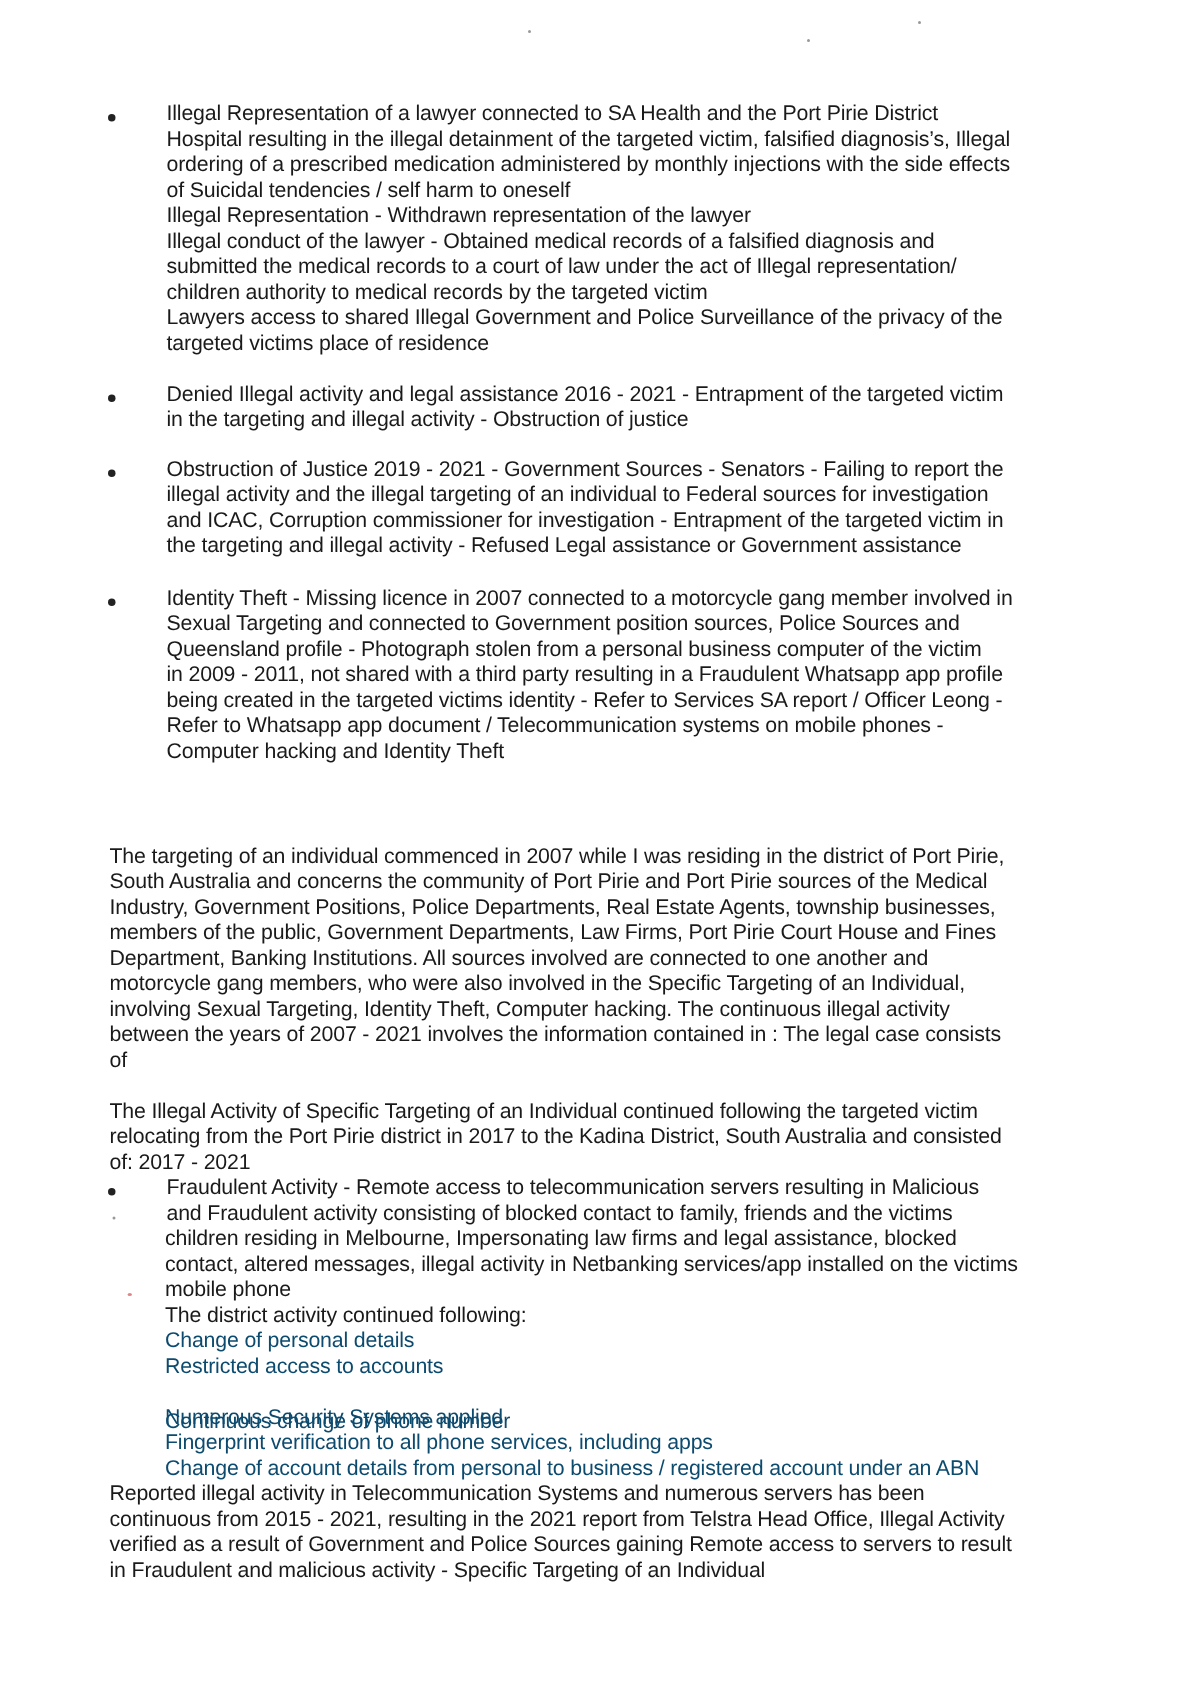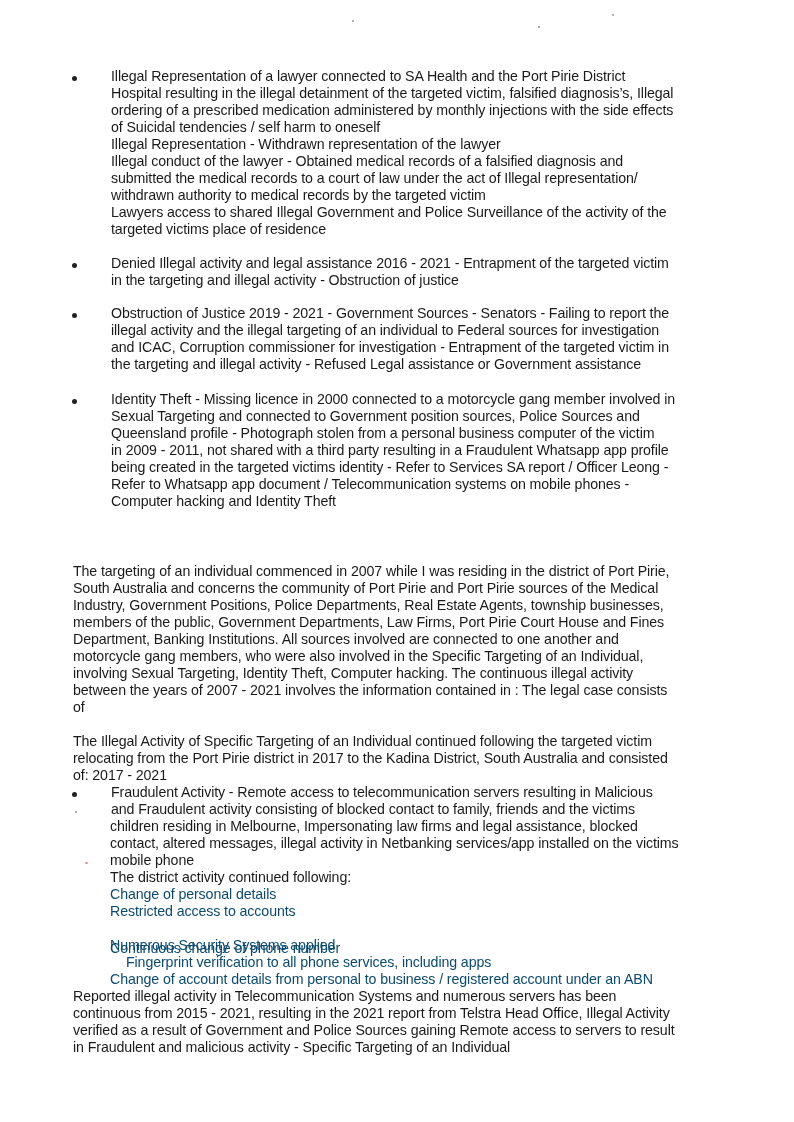--- a/index.html
+++ b/index.html
@@ -24,42 +24,42 @@
 
   <span class="bullet" style="left:72px;top:76px;"></span>
   <div>
     <div class="line" style="left:111px;top:68px;">Illegal Representation of a lawyer connected to SA Health and the Port Pirie District</div>
     <div class="line" style="left:111px;top:85px;">Hospital resulting in the illegal detainment of the targeted victim, falsified diagnosis’s, Illegal</div>
     <div class="line" style="left:111px;top:102px;">ordering of a prescribed medication administered by monthly injections with the side effects</div>
     <div class="line" style="left:111px;top:119px;">of Suicidal tendencies / self harm to oneself</div>
     <div class="line" style="left:111px;top:136px;">Illegal Representation - Withdrawn representation of the lawyer</div>
     <div class="line" style="left:111px;top:153px;">Illegal conduct of the lawyer - Obtained medical records of a falsified diagnosis and</div>
     <div class="line" style="left:111px;top:170px;">submitted the medical records to a court of law under the act of Illegal representation/</div>
-    <div class="line" style="left:111px;top:187px;">withdrawn authority to medical records by the targeted victim</div>
-    <div class="line" style="left:111px;top:204px;">Lawyers access to shared Illegal Government and Police Surveillance of the activity of the</div>
+    <div class="line" style="left:111px;top:187px;">children authority to medical records by the targeted victim</div>
+    <div class="line" style="left:111px;top:204px;">Lawyers access to shared Illegal Government and Police Surveillance of the privacy of the</div>
     <div class="line" style="left:111px;top:221px;">targeted victims place of residence</div>
   </div>
 
   <span class="bullet" style="left:72px;top:263px;"></span>
   <div>
     <div class="line" style="left:111px;top:255px;">Denied Illegal activity and legal assistance 2016 - 2021 - Entrapment of the targeted victim</div>
     <div class="line" style="left:111px;top:272px;">in the targeting and illegal activity - Obstruction of justice</div>
   </div>
 
   <span class="bullet" style="left:72px;top:313px;"></span>
   <div>
     <div class="line" style="left:111px;top:305px;">Obstruction of Justice 2019 - 2021 - Government Sources - Senators - Failing to report the</div>
     <div class="line" style="left:111px;top:322px;">illegal activity and the illegal targeting of an individual to Federal sources for investigation</div>
     <div class="line" style="left:111px;top:339px;">and ICAC, Corruption commissioner for investigation - Entrapment of the targeted victim in</div>
     <div class="line" style="left:111px;top:356px;">the targeting and illegal activity - Refused Legal assistance or Government assistance</div>
   </div>
 
   <span class="bullet" style="left:72px;top:399px;"></span>
   <div>
-    <div class="line" style="left:111px;top:391px;">Identity Theft - Missing licence in 2000 connected to a motorcycle gang member involved in</div>
+    <div class="line" style="left:111px;top:391px;">Identity Theft - Missing licence in 2007 connected to a motorcycle gang member involved in</div>
     <div class="line" style="left:111px;top:408px;">Sexual Targeting and connected to Government position sources, Police Sources and</div>
     <div class="line" style="left:111px;top:425px;">Queensland profile - Photograph stolen from a personal business computer of the victim</div>
     <div class="line" style="left:111px;top:442px;">in 2009 - 2011, not shared with a third party resulting in a Fraudulent Whatsapp app profile</div>
     <div class="line" style="left:111px;top:459px;">being created in the targeted victims identity - Refer to Services SA report / Officer Leong -</div>
     <div class="line" style="left:111px;top:476px;text-align:center;">Refer to Whatsapp app document / Telecommunication systems on mobile phones -</div>
     <div class="line" style="left:111px;top:493px;">Computer hacking and Identity Theft</div>
   </div>
 
   <div>
     <div class="line" style="left:73px;top:563px;">The targeting of an individual commenced in 2007 while I was residing in the district of Port Pirie,</div>
@@ -89,21 +89,21 @@
     <div class="line" style="left:110px;top:835px;">contact, altered messages, illegal activity in Netbanking services/app installed on the victims</div>
     <div class="line" style="left:110px;top:852px;">mobile phone</div>
     <div class="line" style="left:110px;top:869px;">The district activity continued following:</div>
   </div>
 
   <div>
     <div class="line red" style="left:110px;top:886px;">Change of personal details</div>
     <div class="line red" style="left:110px;top:903px;">Restricted access to accounts</div>
     <div class="line red" style="left:110px;top:940px;">Continuous change of phone number</div>
     <div class="line red" style="left:110px;top:937px;">Numerous Security Systems applied</div>
-    <div class="line red" style="left:110px;top:954px;margin-left:16px;">Fingerprint verification to all phone services, including apps</div>
+    <div class="line red" style="left:110px;top:954px;">Fingerprint verification to all phone services, including apps</div>
     <div class="line red" style="left:110px;top:971px;">Change of account details from personal to business / registered account under an ABN</div>
   </div>
 
   <div>
     <div class="line" style="left:73px;top:988px;">Reported illegal activity in Telecommunication Systems and numerous servers has been</div>
     <div class="line" style="left:73px;top:1005px;">continuous from 2015 - 2021, resulting in the 2021 report from Telstra Head Office, Illegal Activity</div>
     <div class="line" style="left:73px;top:1022px;">verified as a result of Government and Police Sources gaining Remote access to servers to result</div>
     <div class="line" style="left:73px;top:1039px;">in Fraudulent and malicious activity - Specific Targeting of an Individual</div>
   </div>
 </div>

